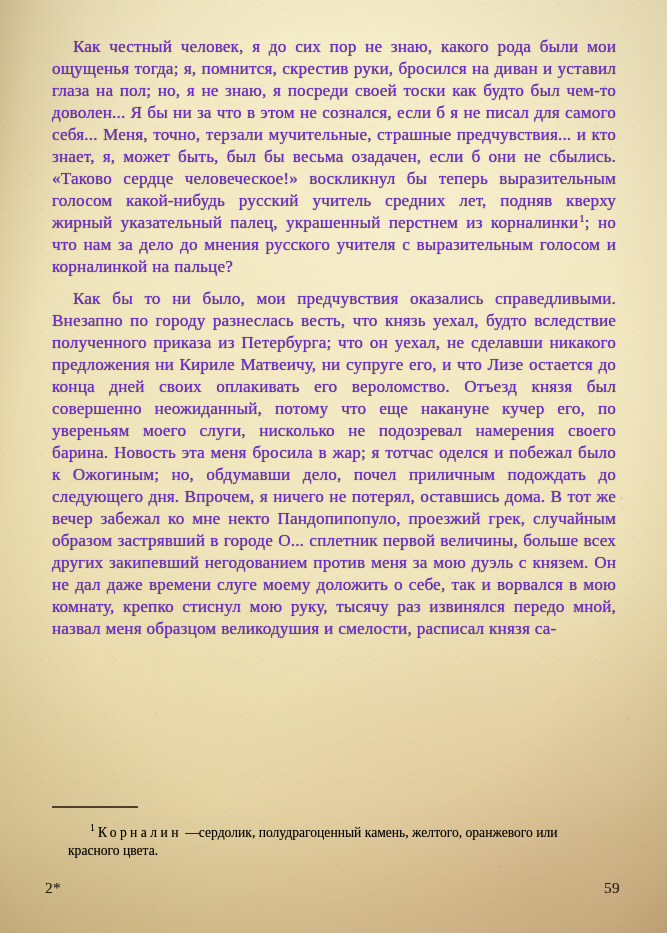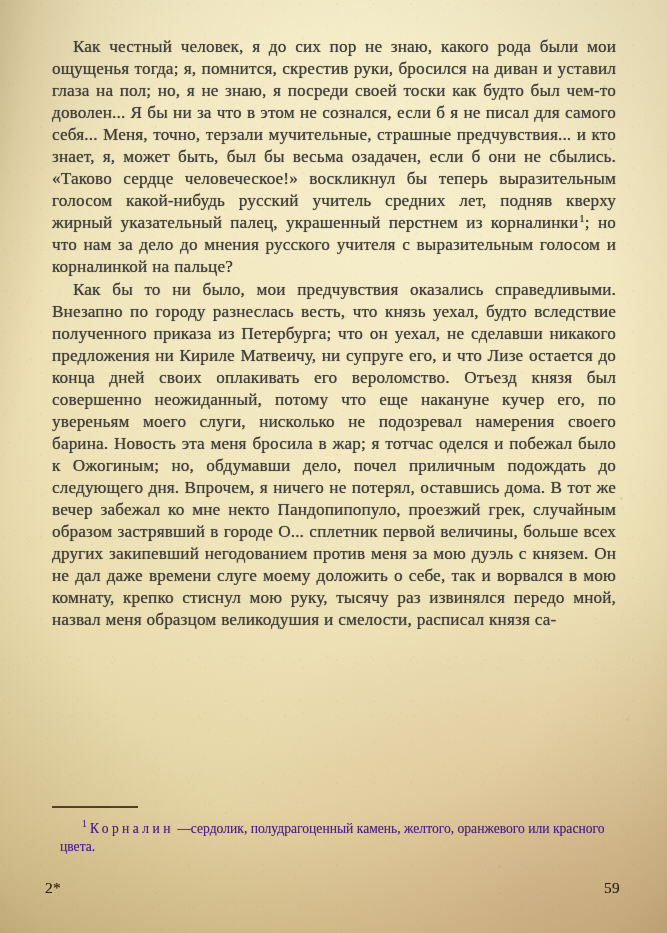--- a/index.html
+++ b/index.html
@@ -78,26 +78,26 @@
     top: 36px;
     width: 564px;
     z-index: 5;
   }
   p.body-par {
     margin: 0;
     text-align: justify;
     text-indent: 21px;
     font-size: 17.1px;
     line-height: 22.05px;
-    color: #404040;
+    color: #6d28d9;
     letter-spacing: .18px;
     word-spacing: .4px;
     text-shadow: 0 0 .9px rgba(45,32,16,.50), .35px .25px .7px rgba(60,44,22,.28);
   }
-  p.body-par + p.body-par { margin-top: 0; }
+  p.body-par + p.body-par { margin-top: 9px; }
   sup.fn-ref {
     font-size: 10.5px;
     vertical-align: super;
     line-height: 0;
     padding-left: 1px;
   }
   
   .footnote-zone {
     position: absolute;
     left: 52px;
@@ -106,24 +106,24 @@
     z-index: 5;
   }
   .fn-rule {
     width: 86px;
     height: 0;
     border-top: 2.1px solid #3a2d1c;
     margin: 0 0 12px 0;
     opacity: .88;
   }
   .fn-text {
-    margin: 8px;
+    margin: 16px;
     font-size: 13.6px;
     line-height: 17.6px;
-    color: #4c1d95;
+    color: #000000;
     text-indent: 22px;
     text-align: left;
     text-shadow: 0 0 .8px rgba(45,32,16,.45);
   }
   .fn-marker {
     font-size: 9.8px;
     vertical-align: super;
     line-height: 0;
   }
   .fn-term {

